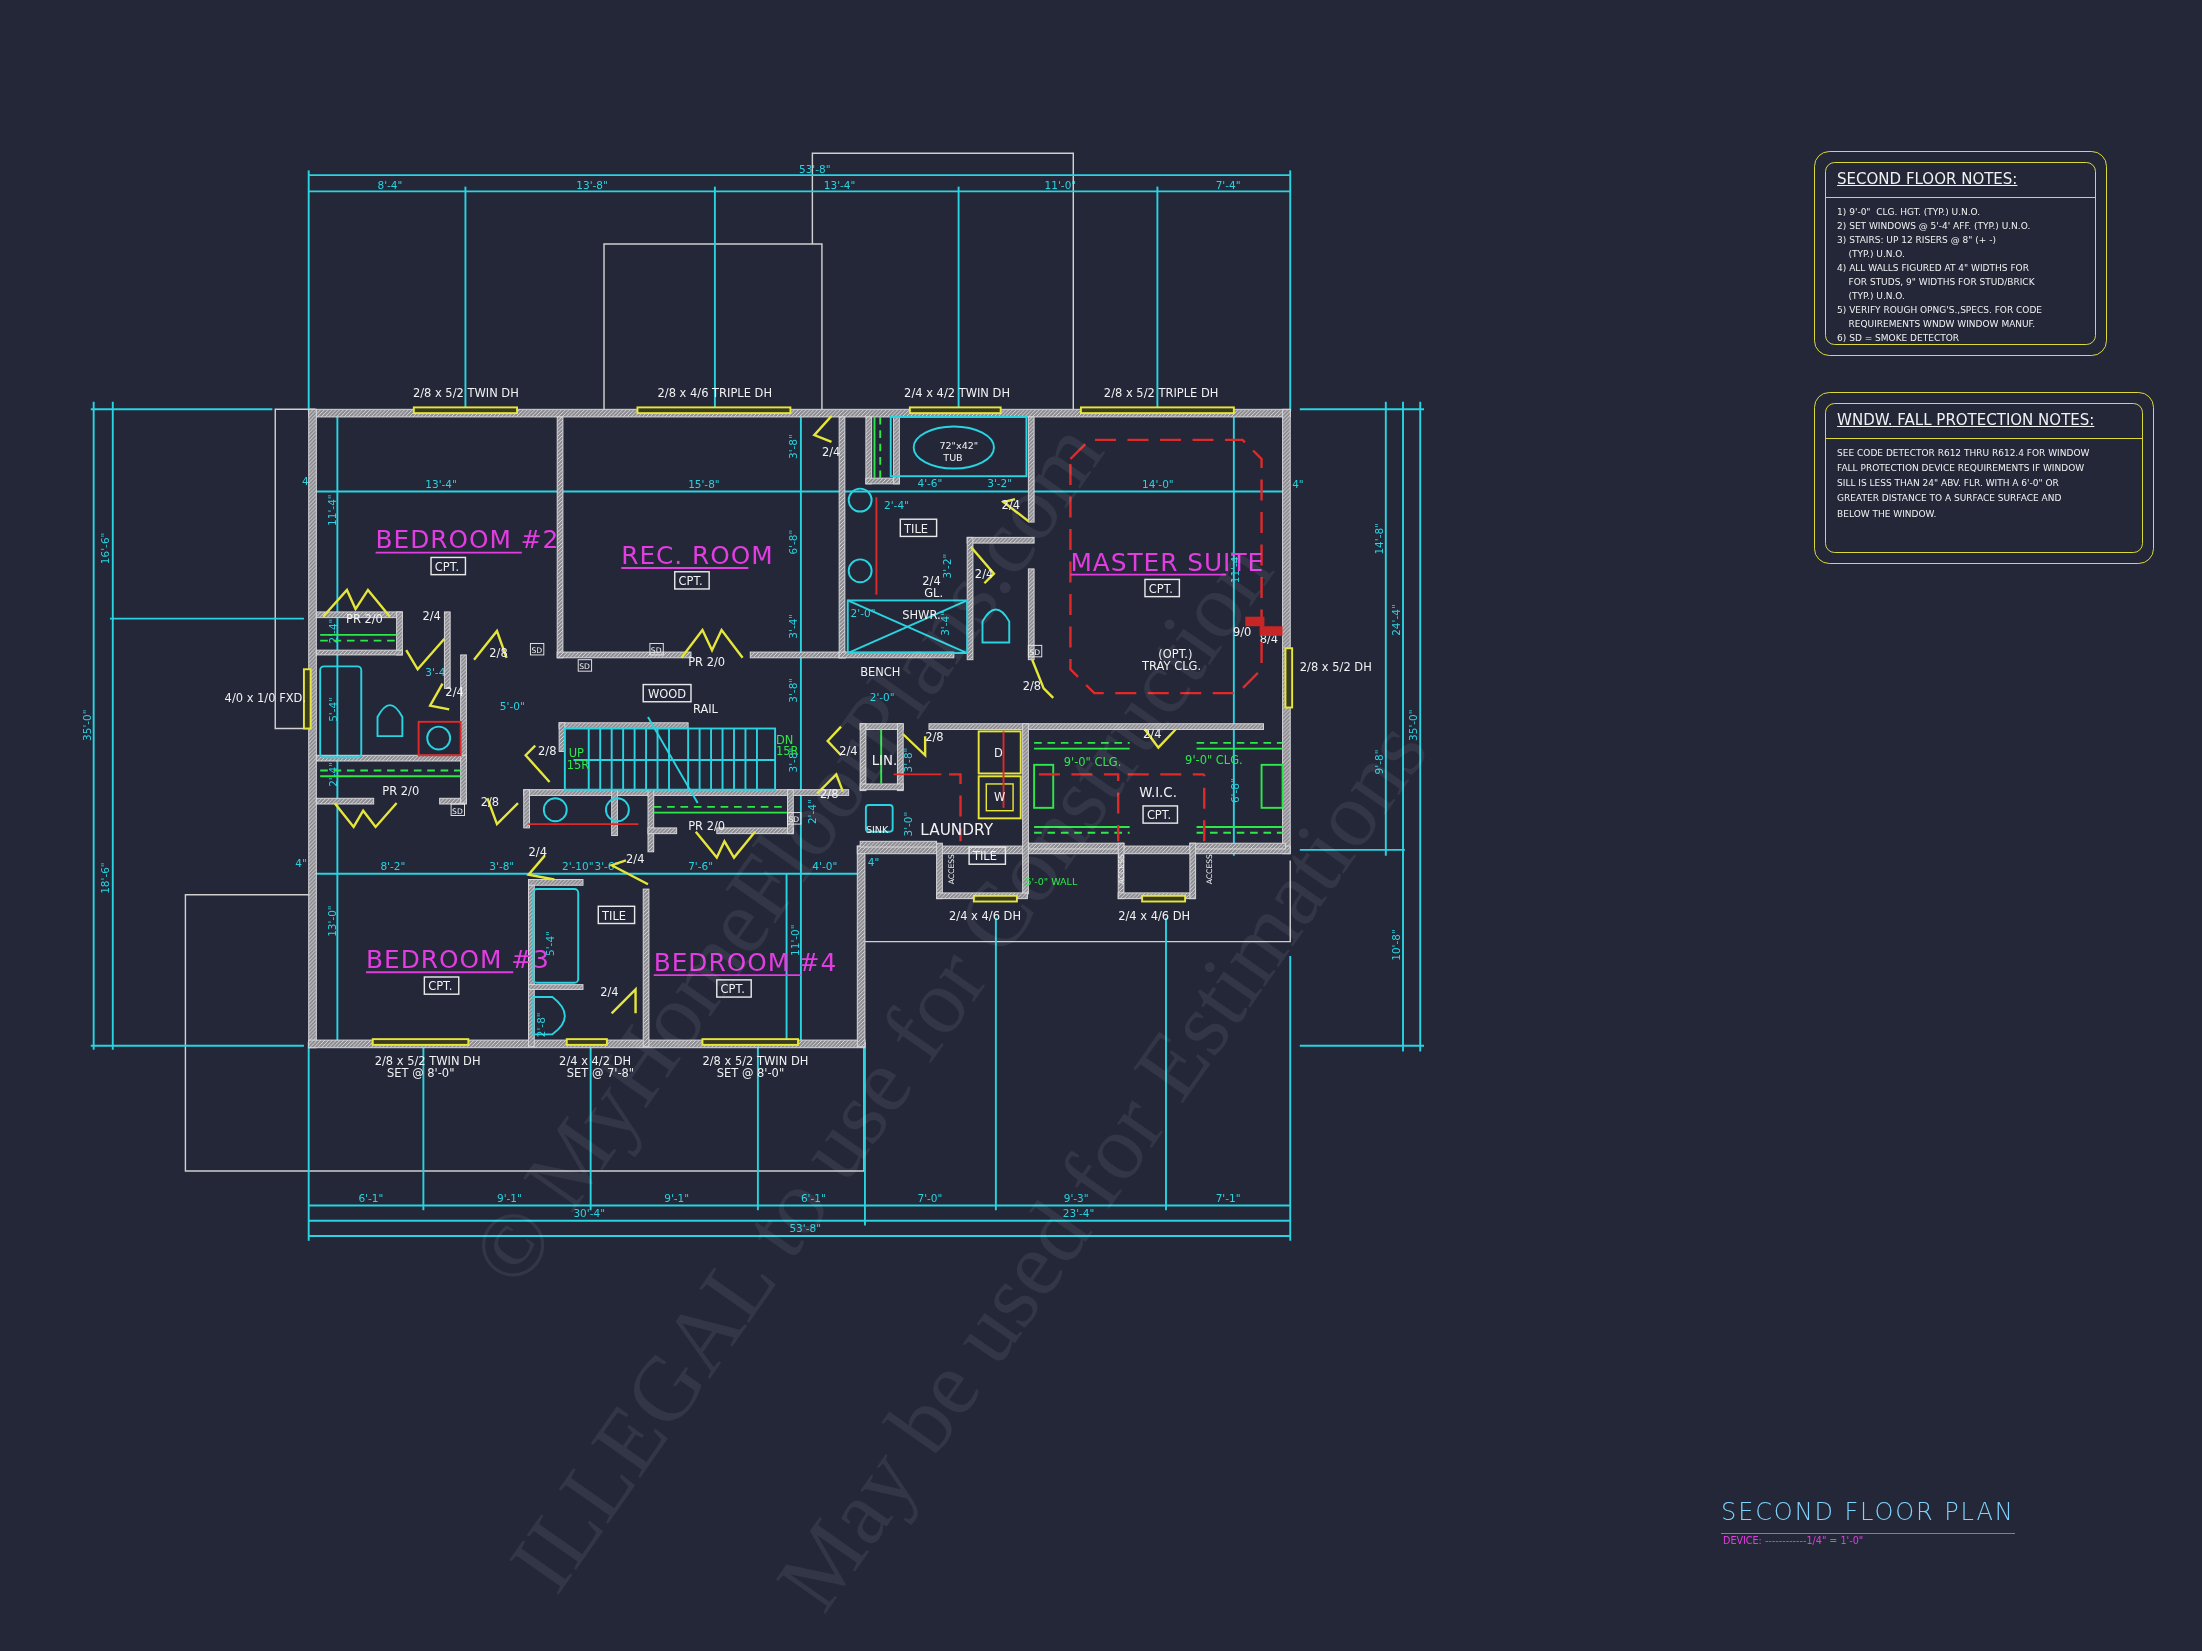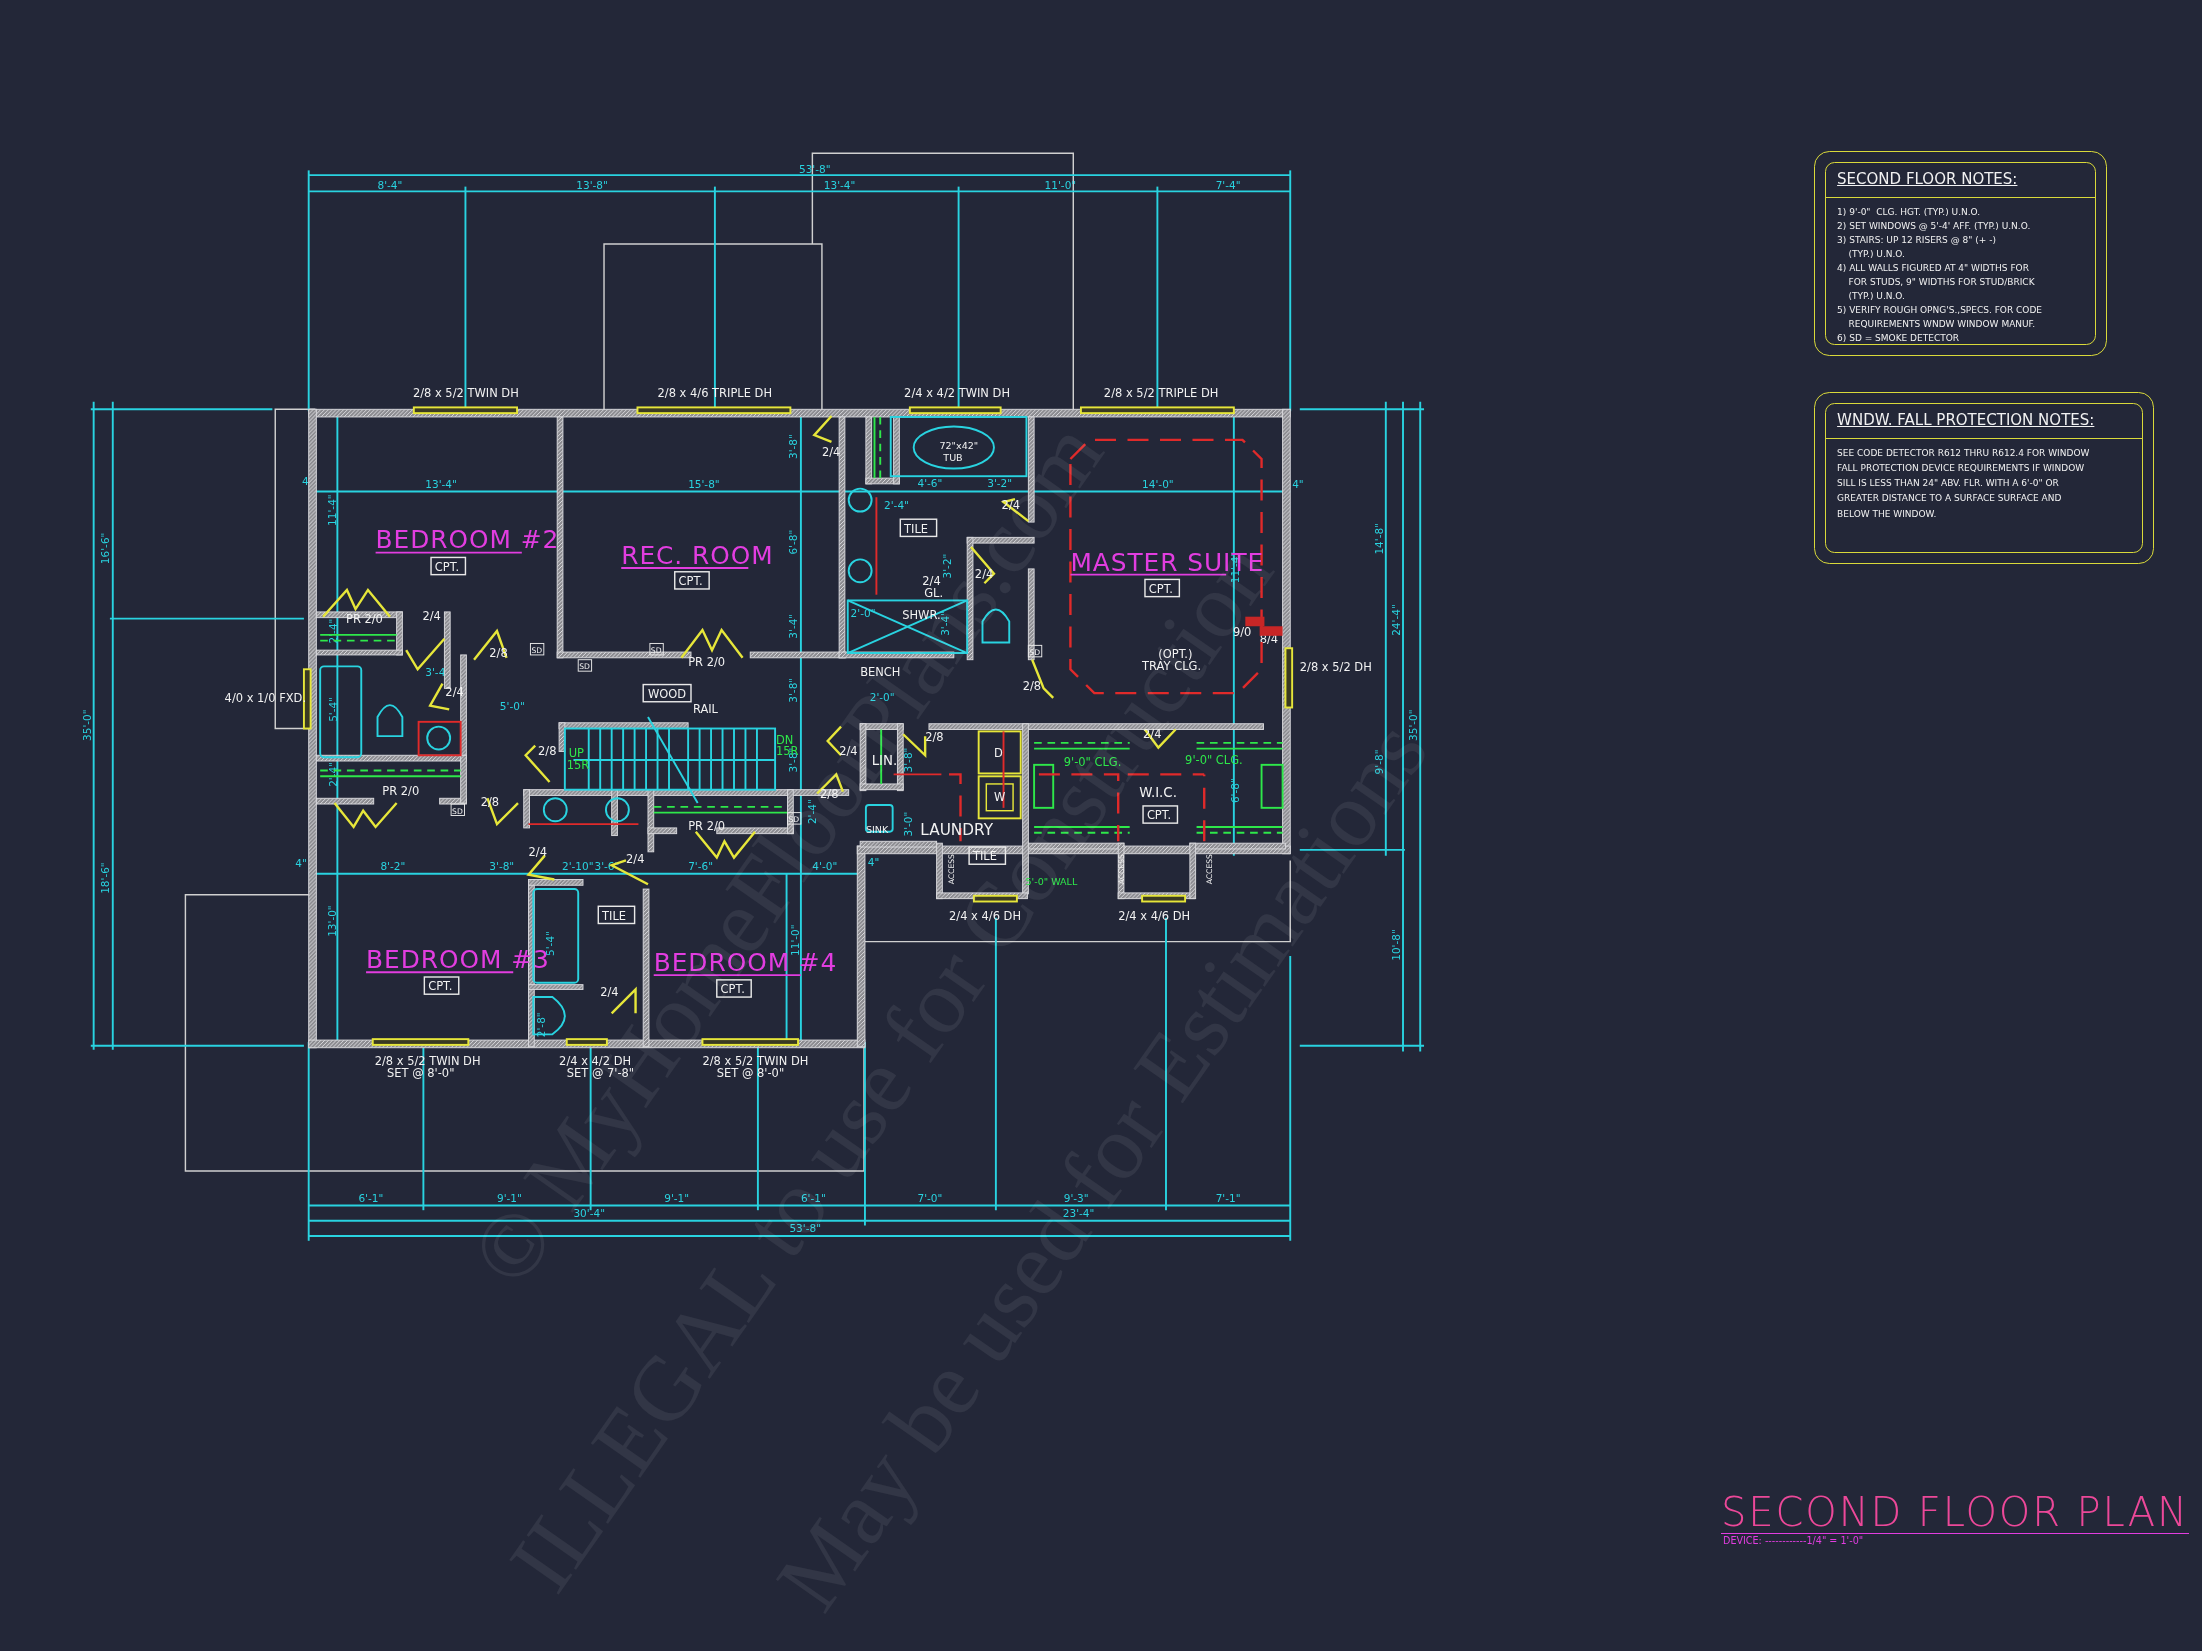--- a/index.html
+++ b/index.html
@@ -24,22 +24,22 @@
   .grndash { stroke:#2ee84a; stroke-width:2; fill:none; stroke-dasharray:8 6; }
   .notebox { position:absolute; border:1.9px solid #d9d93a; border-radius:15.3px; box-sizing:border-box; }
   .notebox .inner { position:absolute; left:9.6px; top:9.6px; right:9.6px; bottom:9.6px;
         border:1.9px solid #d9d93a; border-radius:9.6px; }
   .notebox .title { position:absolute; left:0; right:0; top:0; height:34px; border-bottom:1.9px solid #d9d93a;
         color:#f2f2f2; font-family:"DejaVu Sans", sans-serif; font-size:15px; padding-left:11.5px; line-height:32.5px; }
   .notebox .title span { text-decoration:underline; }
   .notebox .body { position:absolute; left:11.5px; right:7.6px; top:42px; color:#f2f2f2;
         font-family:"DejaVu Sans", sans-serif; font-size:9px; line-height:14px; }
   .notebox .body div { white-space:pre; }
-  #plan-title { position:absolute; left:1721px; top:1493px; color:#ec4899;
-        font-family:"DejaVu Sans", sans-serif; font-size:40px; letter-spacing:1.9px; border-bottom:1.9px solid #e23de0;
+  #plan-title { position:absolute; left:1721px; top:1493px; color:#7dd3fc;
+        font-family:"DejaVu Sans", sans-serif; font-size:24px; letter-spacing:1.9px; border-bottom:1.9px solid #e23de0;
         line-height:38px; padding-bottom:1.9px; font-weight:300; }
   #plan-scale { position:absolute; left:1723px; top:1535px; color:#e23de0; font-family:"DejaVu Sans", sans-serif; font-size:9.6px; }
   .wm { position:absolute; color:rgba(255,255,255,0.07); font-family:"Liberation Serif", serif; font-size:92px; white-space:nowrap; transform-origin:0 0; }
 </style>
 </head>
 <body>
 
 <div id="sheet">
 <svg width="2202" height="1652" viewBox="0 0 2304 1728">
   <defs>

